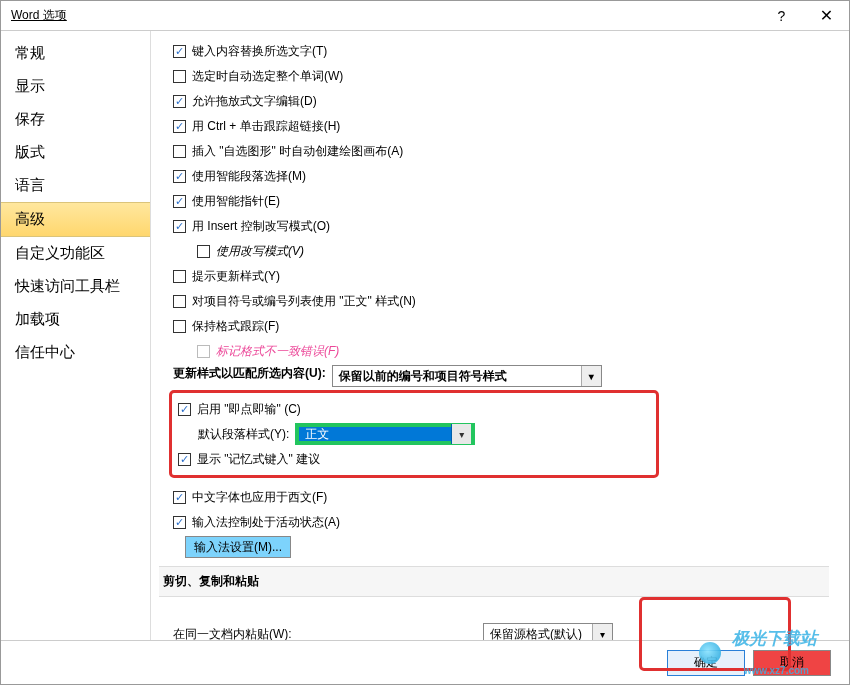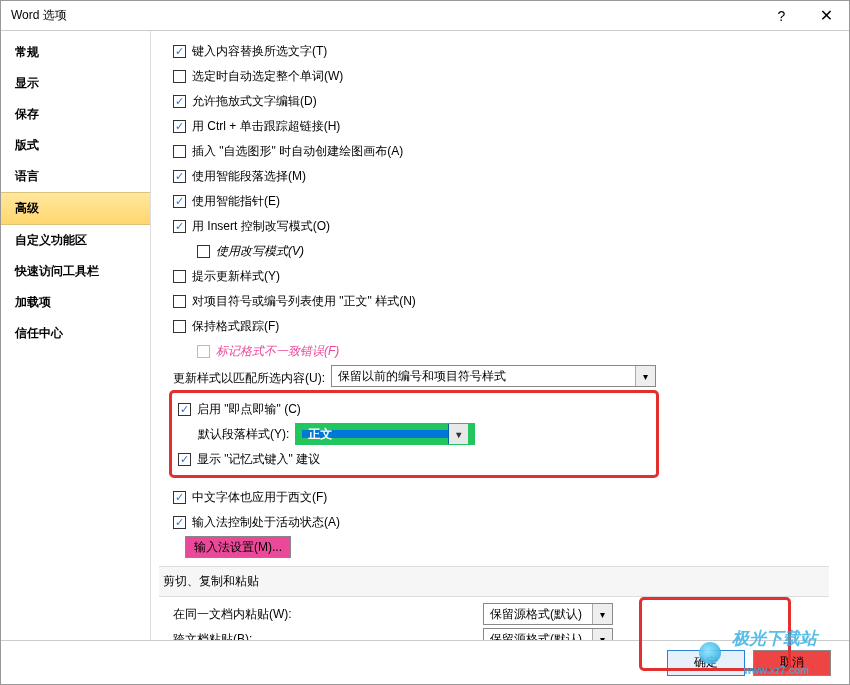--- a/index.html
+++ b/index.html
@@ -23,20 +23,21 @@
     .titlebar {
       height: 30px;
       border-bottom: 1px solid #ccc;
       display: flex;
       align-items: center;
       justify-content: space-between;
       padding: 0 0 0 10px;
     }
     .titlebar-title {
       font-size: 12px;
+      text-decoration: underline;
     }
     .titlebar-buttons {
       display: flex;
       align-items: center;
       height: 100%;
     }
     .titlebar-btn {
       width: 45px;
       height: 30px;
       display: flex;
@@ -50,23 +51,22 @@
       height: calc(100% - 30px - 44px);
     }
     .sidebar {
       width: 150px;
       border-right: 1px solid #ddd;
       background: #fff;
       padding-top: 6px;
     }
     .sidebar-item {
       padding: 7px 14px;
-      font-size: 12px;
+      font-size: 15px;
       cursor: pointer;
-      font-weight: bold;
     }
     .sidebar-item.active {
       background: linear-gradient(to bottom, #ffe79e, #ffd76e);
       border-top: 1px solid #dbc47a;
       border-bottom: 1px solid #dbc47a;
     }
     .content {
       flex: 1;
       position: relative;
       overflow-y: scroll;
@@ -100,22 +100,23 @@
       flex-shrink: 0;
     }
     .checkbox.disabled {
       border-color: #bbb;
       color: #bbb;
     }
     .label { }
     .label.disabled { color: #ec4899; }
     .row-with-select {
       display: flex;
-      align-items: flex-end;
+      align-items: flex-start;
       margin: 3px 0 3px 14px;
+      font-weight: bold;
     }
     .select {
       display: inline-flex;
       align-items: center;
       border: 1px solid #888;
       height: 22px;
       background: #fff;
     }
     .select .sel-text {
       padding: 0 6px;
@@ -127,52 +128,51 @@
       border-left: 1px solid #aaa;
       background: #eee;
       display: flex;
       align-items: center;
       justify-content: center;
       font-size: 10px;
     }
     .select.blue {
       background: #0178d7;
       color: #fff;
-      border: 7px solid #22c55e;
-      font-weight: bold;
+      border: 4px solid #22c55e;
     }
     .select.blue .sel-btn {
       background: #e8e8e8;
       color: #333;
       border-left: 1px solid #0060ac;
     }
     .redbox {
       border: 3px solid #e03030;
       border-radius: 5px;
       padding: 2px 4px;
       margin: 2px 0 8px 10px;
       width: 490px;
     }
     .btn {
       border: 1px solid #888;
-      background: #ec4899;
+      background: #7dd3fc;
       padding: 2px 8px;
       font-size: 12px;
       height: 22px;
       display: inline-flex;
       align-items: center;
     }
     .section-header {
       font-size: 12px;
       background: #f6f6f6;
       border-top: 1px solid #ddd;
       border-bottom: 1px solid #ddd;
       padding: 6px 4px;
-      margin: 8px 0 6px 0;
-      font-weight: normal;
+      margin: 8px 0 26px 0;
+      font-weight: bold;
     }
     .footer {
       position: absolute;
       bottom: 0;
       left: 0;
       right: 0;
       height: 44px;
       border-top: 1px solid #ccc;
       display: flex;
       align-items: center;
@@ -314,21 +314,21 @@
         <span class="checkbox"></span>
         <span class="label">保持格式跟踪(F)</span>
       </div>
       <div class="row indent-2">
         <span class="checkbox disabled"></span>
         <span class="label disabled">标记格式不一致错误(F)</span>
       </div>
 
       <div class="row-with-select">
         <span class="label" style="margin-right:6px">更新样式以匹配所选内容(U):</span>
-        <div class="select" style="width:325px">
+        <div class="select" style="width:270px">
           <span class="sel-text">保留以前的编号和项目符号样式</span>
           <span class="sel-btn">▾</span>
         </div>
       </div>
 
       <div class="redbox">
         <div class="row" style="margin-left:2px">
           <span class="checkbox">✓</span>
           <span class="label">启用 "即点即输" (C)</span>
         </div>

